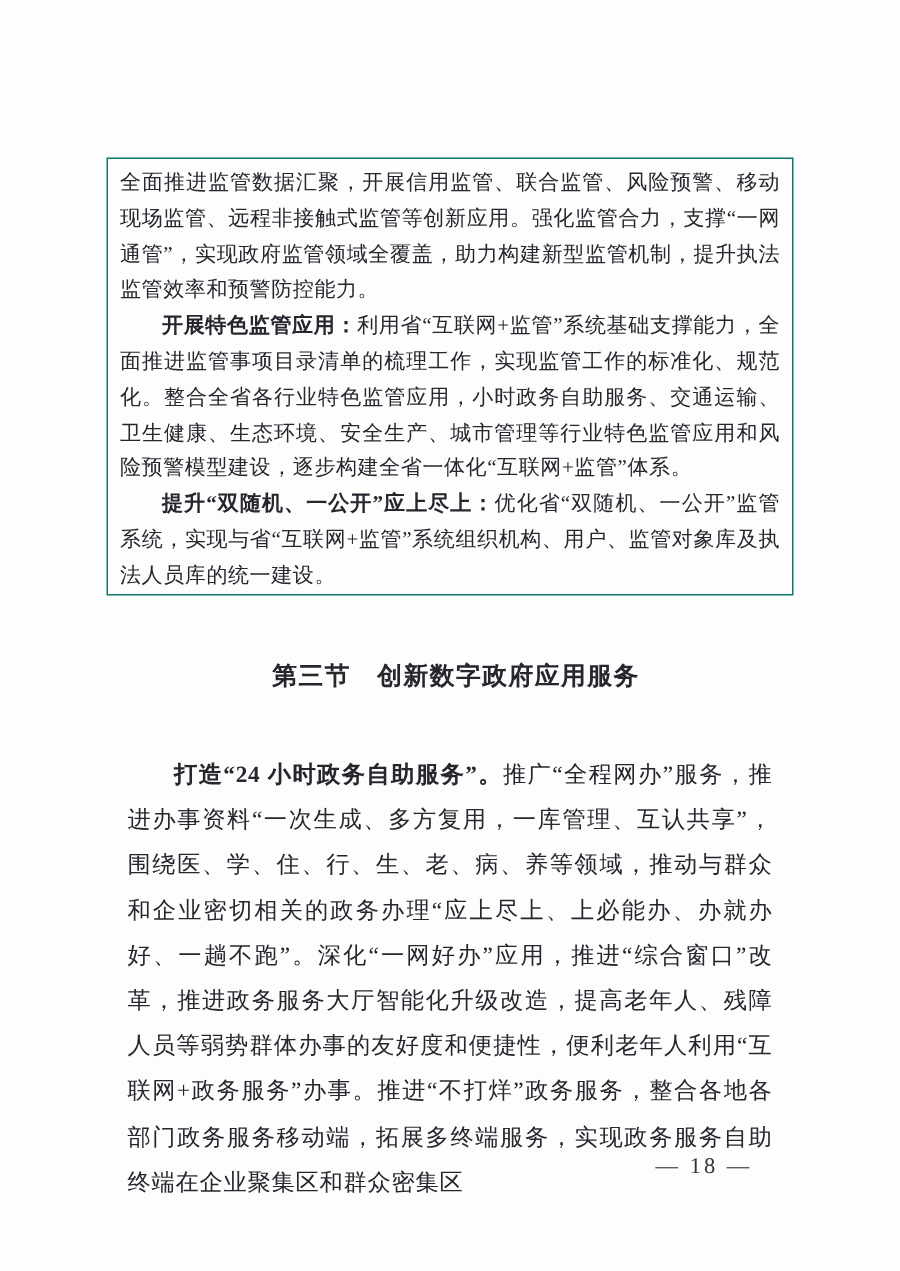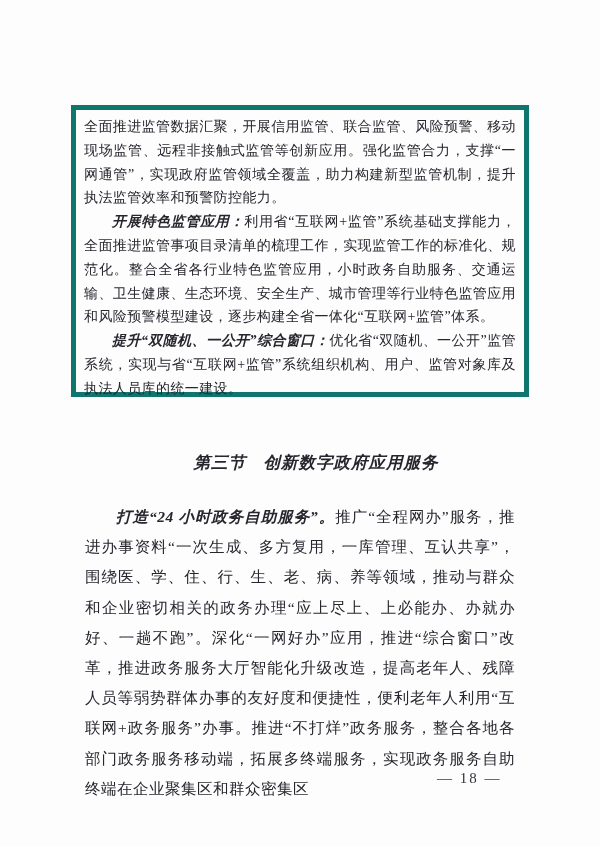--- a/index.html
+++ b/index.html
@@ -16,51 +16,49 @@
     color: #26262e;
     overflow: hidden;
   }
   .text-box {
     position: absolute;
     left: 71px;
     top: 105px;
     width: 458px;
     height: 292px;
     box-sizing: border-box;
-    border: 5px solid #0f766e;
+    border: 1px solid #0f766e;
     padding: 5px 8px 0 8px;
     background: #fdfdfd;
   }
   .text-box p {
     margin: 0;
     font-size: 14px;
     line-height: 23.8px;
     letter-spacing: 0.4px;
     text-align: justify;
     text-justify: inter-character;
   }
   .indent {
     text-indent: 2em;
   }
   .lead {
     font-weight: bold;
-    font-style: italic;
   }
   .section-heading {
     position: absolute;
     left: 71px;
     top: 436px;
     width: 458px;
-    margin: 16px;
+    margin: 4px;
     text-align: center;
     font-size: 16.5px;
     font-weight: bold;
     letter-spacing: 1px;
     color: #26262e;
-    font-style: italic;
   }
   .main-text {
     position: absolute;
     left: 71px;
     top: 488px;
     width: 458px;
   }
   .main-text p {
     margin: 14px;
     font-size: 15.5px;
@@ -85,21 +83,21 @@
 <div class="page">
 
   <div class="text-box">
     <p>
       <span>全面推进监管数据汇聚，开展信用监管、联合监管、风险预警、移动现场监管、远程非接触式监管等创新应用。强化监管合力，支撑“一网通管”，实现政府监管领域全覆盖，助力构建新型监管机制，提升执法监管效率和预警防控能力。</span>
     </p>
     <p class="indent">
       <span class="lead">开展特色监管应用：</span><span>利用省“互联网+监管”系统基础支撑能力，全面推进监管事项目录清单的梳理工作，实现监管工作的标准化、规范化。整合全省各行业特色监管应用，小时政务自助服务、交通运输、卫生健康、生态环境、安全生产、城市管理等行业特色监管应用和风险预警模型建设，逐步构建全省一体化“互联网+监管”体系。</span>
     </p>
     <p class="indent">
-      <span class="lead">提升“双随机、一公开”综合窗口：</span><span>优化省“双随机、一公开”监管系统，实现与省“互联网+监管”系统组织机构、用户、监管对象库及执法人员库的统一建设。</span>
+      <span class="lead">提升“双随机、一公开”应上尽上：</span><span>优化省“双随机、一公开”监管系统，实现与省“互联网+监管”系统组织机构、用户、监管对象库及执法人员库的统一建设。</span>
     </p>
   </div>
 
   <h2 class="section-heading">第三节　创新数字政府应用服务</h2>
 
   <div class="main-text">
     <p class="indent">
       <span class="lead">打造“24 小时政务自助服务”。</span><span>推广“全程网办”服务，推进办事资料“一次生成、多方复用，一库管理、互认共享”，围绕医、学、住、行、生、老、病、养等领域，推动与群众和企业密切相关的政务办理“应上尽上、上必能办、办就办好、一趟不跑”。深化“一网好办”应用，推进“综合窗口”改革，推进政务服务大厅智能化升级改造，提高老年人、残障人员等弱势群体办事的友好度和便捷性，便利老年人利用“互联网+政务服务”办事。推进“不打烊”政务服务，整合各地各部门政务服务移动端，拓展多终端服务，实现政务服务自助终端在企业聚集区和群众密集区</span>
     </p>
   </div>

